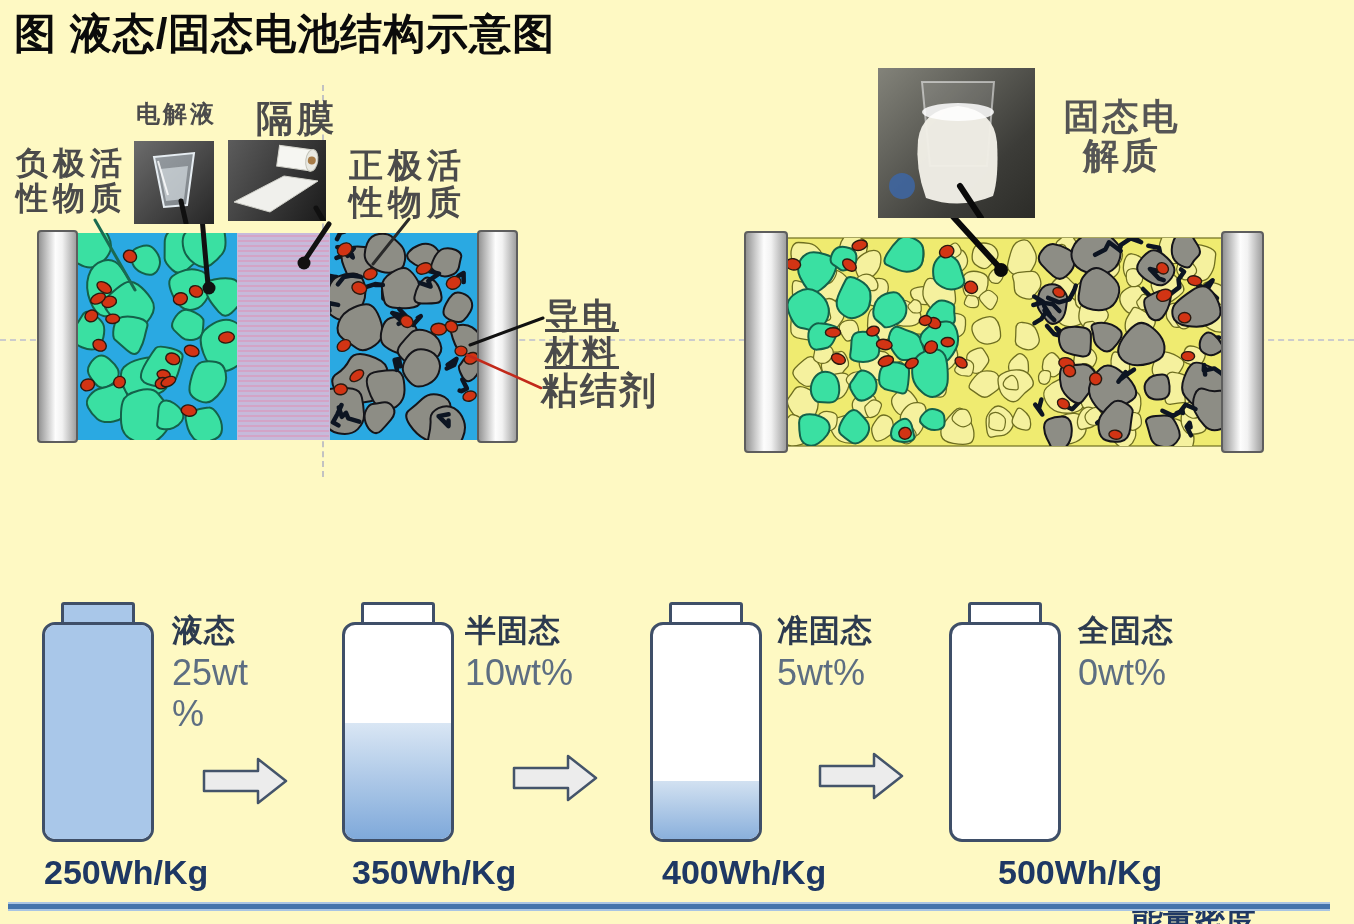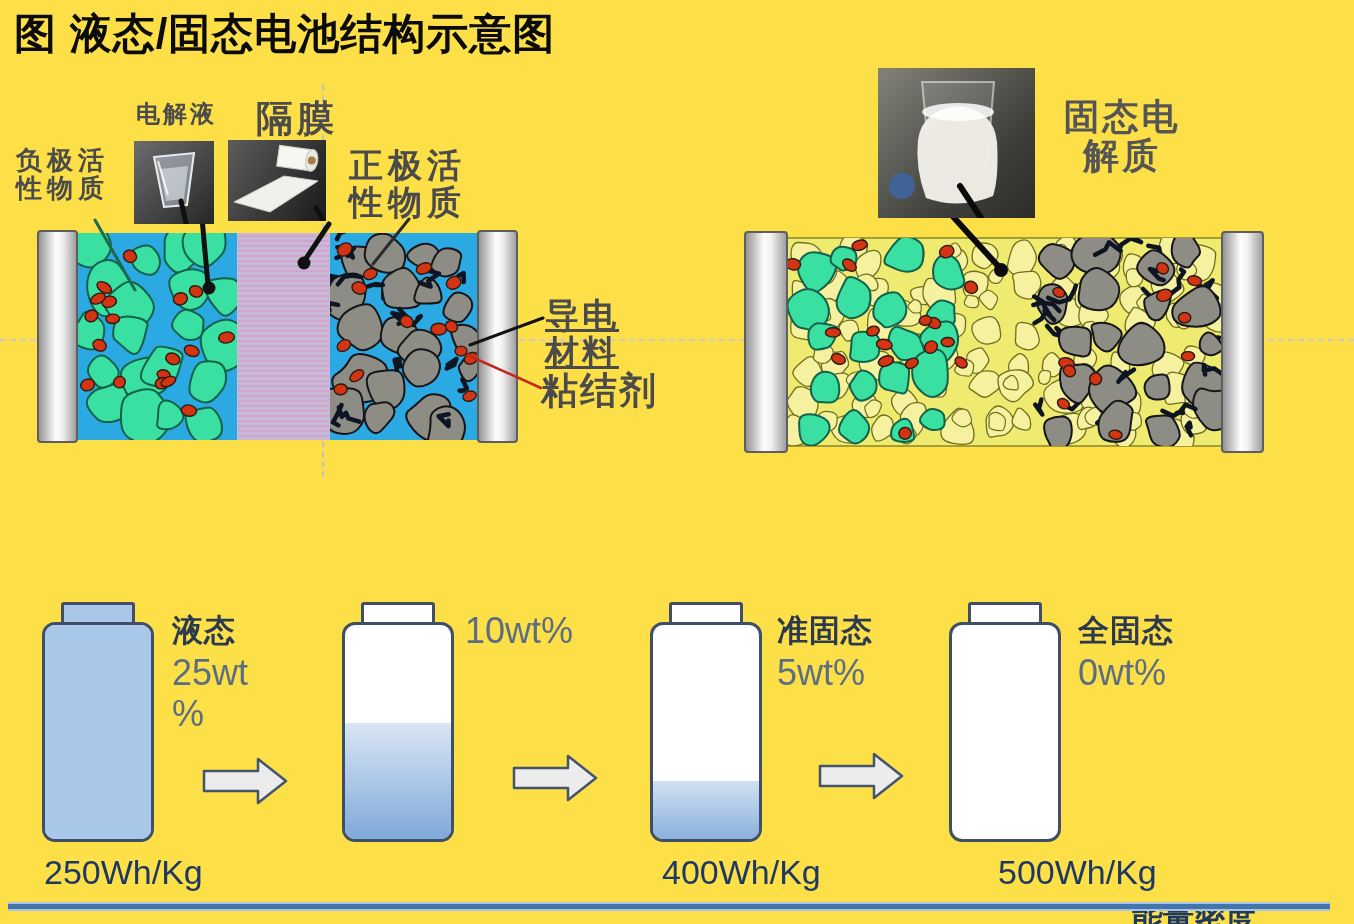--- a/index.html
+++ b/index.html
@@ -1,16 +1,16 @@
 <!DOCTYPE html>
 <html><head>
 <meta charset="utf-8">
 <style>
   html,body{margin:0;padding:0;background:#fff;}
-  .canvas{position:relative;width:1354px;height:924px;background:#fde047;
+  .canvas{position:relative;width:1354px;height:924px;background:#fef9c3;
           font-family:"Liberation Sans",sans-serif;overflow:hidden;}
   .fig-title{position:absolute;font-size:42px;font-weight:800;color:#0b0b0b;
              letter-spacing:1px;white-space:nowrap;z-index:3;}
   .f1label{position:absolute;font-weight:700;color:#4b4b4b;line-height:1.08;
            white-space:pre-line;z-index:3;}
   .preline{white-space:pre-line;}
   .vguide{position:absolute;width:0;border-left:2px dashed #c2c2c2;z-index:0;}
   .hguide{position:absolute;height:0;border-top:2px dashed #cccccc;z-index:0;}
   .photo{position:absolute;z-index:2;}
   .diagram-svg{position:absolute;z-index:1;}
@@ -18,21 +18,21 @@
   .bat{position:absolute;width:112px;height:240px;z-index:1;}
   .bat-cap{position:absolute;top:0;left:50%;transform:translateX(-50%);
            width:68px;height:23px;border:3px solid #3f4f68;border-radius:3px;background:#fff;}
   .bat-body{position:absolute;top:20px;left:0;right:0;bottom:0;border:3px solid #3f4f68;
             border-radius:13px;background:#fff;overflow:hidden;}
   .bat-fill{position:absolute;left:0;right:0;bottom:0;height:0;}
   .stage-label{position:absolute;width:140px;z-index:2;}
   .stage-name{font-size:31px;font-weight:700;color:#2c3a4f;letter-spacing:1px;}
   .stage-wt{font-size:36px;color:#5d6e82;line-height:1.15;}
   .arrow-svg{position:absolute;z-index:1;}
-  .energy{position:absolute;font-size:34px;font-weight:400;color:#1e3864;white-space:nowrap;z-index:2;}
+  .energy{position:absolute;font-size:34px;font-weight:700;color:#1e3864;white-space:nowrap;z-index:2;}
   .axis-label{position:absolute;font-size:31px;font-weight:700;color:#1e3864;white-space:nowrap;z-index:2;margin-top:48px;}
   .divider{position:absolute;left:8px;top:902px;width:1322px;height:9px;z-index:2;
            background:linear-gradient(to bottom,#a9c5e3 0%,#a9c5e3 20%,#4374ac 20%,#4374ac 80%,#a9c5e3 80%);}
 </style>
 </head>
 <body>
 
 <div class="canvas">
 
   <div class="vguide" style="left:322px;top:85px;height:392px;"></div>
@@ -474,21 +474,21 @@
   <div class="photo" style="left:878px;top:68px;width:157px;height:150px;background:linear-gradient(135deg,#83837a,#3c3c38 70%,#2c2c28);">
     <svg width="157" height="150" viewBox="0 0 157 150">
       <path d="M44,14 L116,14 L109,98 L52,98 Z" fill="rgba(255,255,255,0.12)" stroke="rgba(255,255,255,0.5)" stroke-width="2"></path>
       <path d="M40,72 Q44,42 80,38 Q116,42 119,74 Q121,110 115,128 Q82,142 48,130 Q37,100 40,72 Z" fill="#f1eee6" opacity="0.97"></path>
       <ellipse cx="80" cy="44" rx="36" ry="9" fill="rgba(255,255,255,0.85)"></ellipse>
       <circle cx="24" cy="118" r="13" fill="#3d66a5" opacity="0.85"></circle>
       <path d="M82,118 L103,150" stroke="#0a0a0a" stroke-width="6" stroke-linecap="round" fill="none"></path>
     </svg>
   </div>
 
-  <div class="f1label" style="left:16px;top:146px;font-size:26px;letter-spacing:5px;">负极活
+  <div class="f1label" style="left:16px;top:146px;font-size:32px;letter-spacing:5px;">负极活
 性物质</div>
   <div class="f1label" style="left:136px;top:101px;font-size:24px;letter-spacing:3px;">电解液</div>
   <div class="f1label" style="left:256px;top:99px;font-size:37px;letter-spacing:4px;">隔膜</div>
   <div class="f1label" style="left:349px;top:147px;font-size:34px;letter-spacing:5px;">正极活
 性物质</div>
   <div class="f1label" style="left:545px;top:297px;font-size:34px;letter-spacing:3px;text-decoration:underline;">导电
 材料</div>
   <div class="f1label" style="left:541px;top:371px;font-size:37px;letter-spacing:2px;">粘结剂</div>
   <div class="f1label" style="left:1046px;top:98px;font-size:36px;width:152px;text-align:center;letter-spacing:3px;color:#555;">固态电
 解质</div>
@@ -518,20 +518,21 @@
       <div class="bat-fill" style="height: 0%; background: rgb(255, 255, 255);"></div>
     </div>
   </div>
 
   <div class="stage-label" style="left:172px;top:610px;">
     <div class="stage-name">液态</div>
     <div class="stage-wt preline">25wt
 %</div>
   </div>
   <div class="stage-label" style="left:465px;top:610px;">
+    <div class="stage-name">半固态</div>
     <div class="stage-wt preline">10wt%</div>
   </div>
   <div class="stage-label" style="left:777px;top:610px;">
     <div class="stage-name">准固态</div>
     <div class="stage-wt preline">5wt%</div>
   </div>
   <div class="stage-label" style="left:1078px;top:610px;">
     <div class="stage-name">全固态</div>
     <div class="stage-wt preline">0wt%</div>
   </div>
@@ -540,18 +541,19 @@
     <polygon points="2,15 56,15 56,3 84,25 56,47 56,35 2,35" fill="#ececec" stroke="#44546a" stroke-width="2.5" stroke-linejoin="round"></polygon>
   </svg>
   <svg class="arrow-svg" style="left:512px;top:753px;" width="88" height="50" viewBox="0 0 88 50">
     <polygon points="2,15 56,15 56,3 84,25 56,47 56,35 2,35" fill="#ececec" stroke="#44546a" stroke-width="2.5" stroke-linejoin="round"></polygon>
   </svg>
   <svg class="arrow-svg" style="left:818px;top:751px;" width="88" height="50" viewBox="0 0 88 50">
     <polygon points="2,15 56,15 56,3 84,25 56,47 56,35 2,35" fill="#ececec" stroke="#44546a" stroke-width="2.5" stroke-linejoin="round"></polygon>
   </svg>
 
   <div class="energy" style="left:44px;top:853px;">250Wh/Kg</div>
+  <div class="energy" style="left:352px;top:853px;">350Wh/Kg</div>
   <div class="energy" style="left:662px;top:853px;">400Wh/Kg</div>
   <div class="energy" style="left:998px;top:853px;">500Wh/Kg</div>
   <div class="axis-label" style="left:1132px;top:850px;">能量密度</div>
 
   <div class="divider"></div>
 </div>
 
 </body></html>

